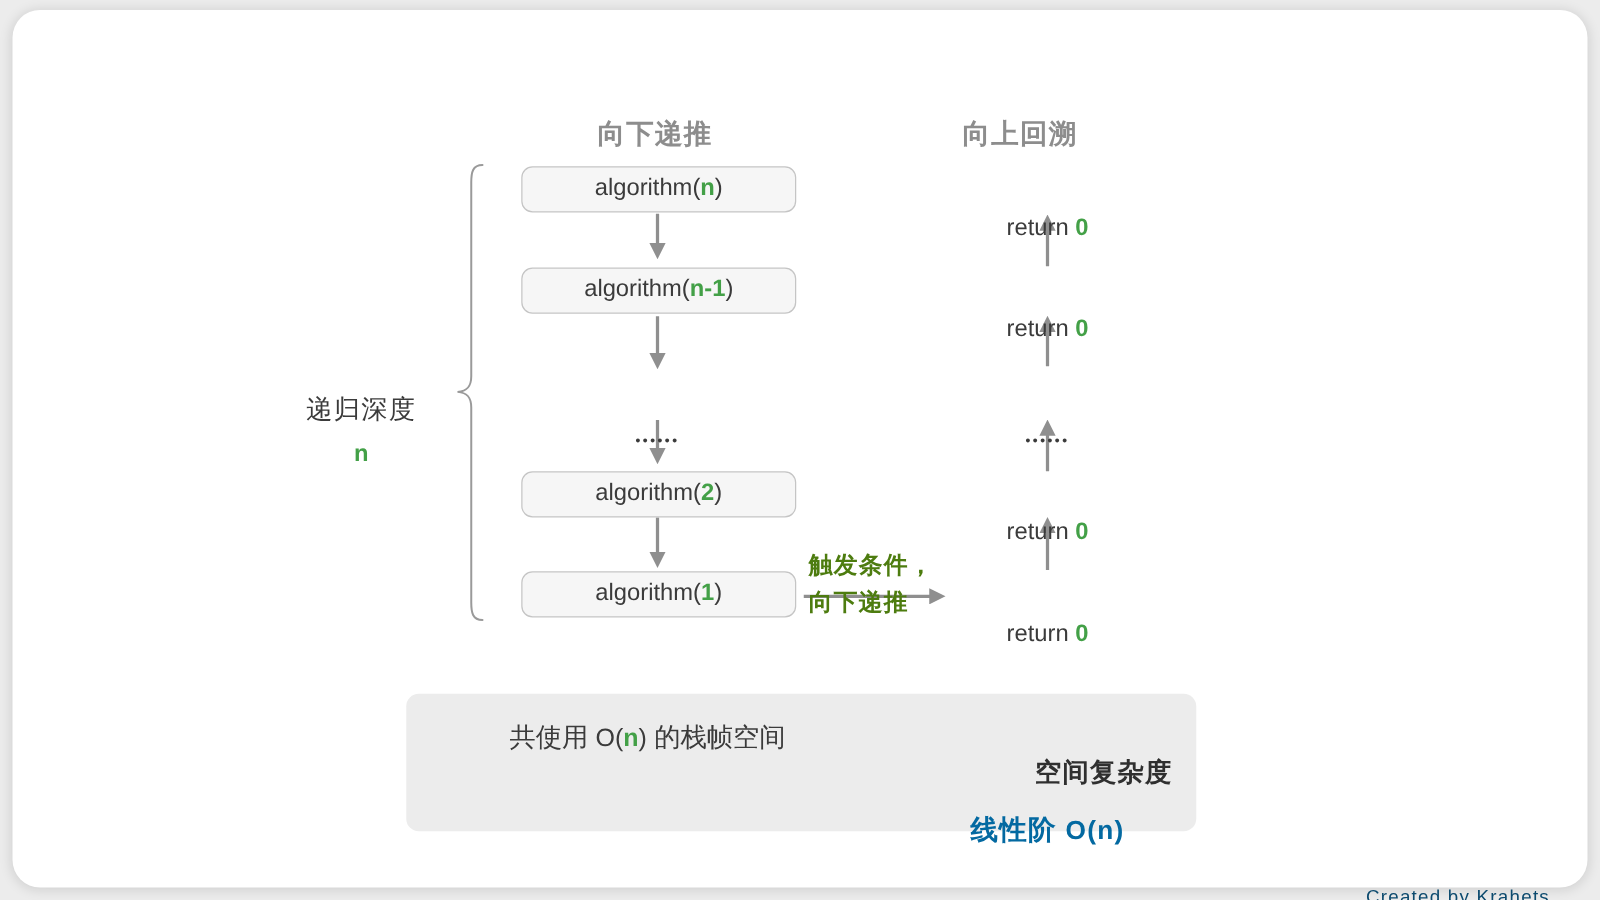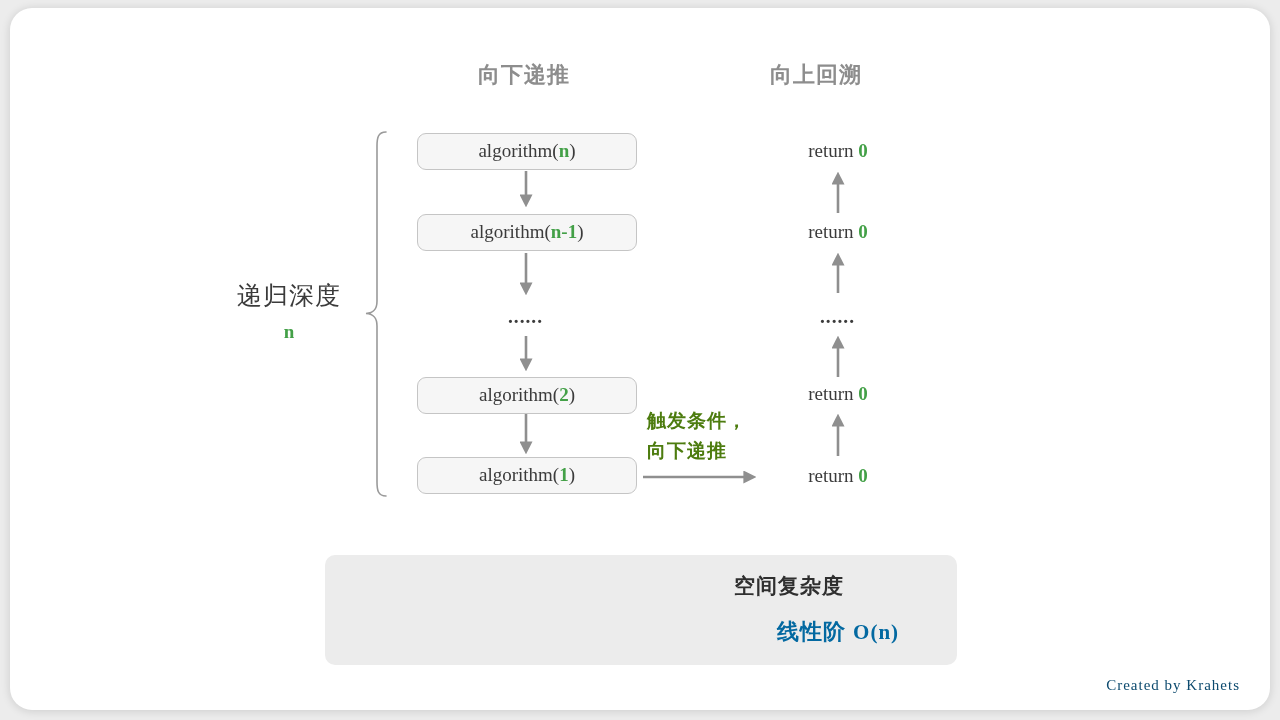--- a/index.html
+++ b/index.html
@@ -8,42 +8,42 @@
     background:#ececec;
     font-family:"Liberation Sans", sans-serif;
     position:relative;
     overflow:hidden;
   }
   .card {
     position:absolute; left:10px; top:8px; width:1260px; height:702px;
     background:#ffffff; border-radius:22px;
     box-shadow:0 1px 10px rgba(0,0,0,0.14);
   }
-  .abs { position:absolute; }
+  .abs { position:absolute;margin-top:32px; }
   .cx { transform:translateX(-50%); }
   .cxy { transform:translate(-50%,-50%); }
-  .mono { font-family:Liberation Serif, serif; }
+  .mono { font-family:Liberation Sans, sans-serif; }
   .dark { color:#3b3b3b; }
   .green { color:#43a047; }
   .blue { color:#0369a1; }
   .b { font-weight:700; }
 
   .col-header { font-size:22px; font-weight:700; color:#8d8d8d; letter-spacing:1px; }
 
   .stack-box {
     position:absolute; left:417px; width:220px; height:37px;
     background:#f6f6f6; border:1.6px solid #c5c5c5; border-radius:9px;
     text-align:center; line-height:34px;
     font-size:19px;
   }
   .return-row { font-size:19px; white-space:pre;text-align:center; }
 
   .dots { font-size:11px; font-weight:700; letter-spacing:2px; color:#3b3b3b; white-space:nowrap; }
 
-  .depth-label { font-size:25px; color:#3b3b3b; letter-spacing:1px; }
+  .depth-label { font-size:21px; color:#3b3b3b; letter-spacing:1px; }
   .depth-var { font-size:19px; font-weight:700; }
 
   .trigger-note { font-size:19px; font-weight:700; color:#4d7c0f; line-height:30px; letter-spacing:1px; }
 
   .summary-box {
     position:absolute; left:325px; top:555px; width:632px; height:110px;
     background:#ececec; border-radius:10px;
   }
   .sum-left { position:absolute; left:338px; top:571px; width:360px; text-align:center;
               font-size:21px; line-height:40px; color:#3b3b3b; }
@@ -104,17 +104,18 @@
 <div class="abs cxy depth-label" style="left:289px; top:295px;">递归深度</div>
 <div class="abs cxy mono green depth-var" style="left:289px; top:332px;">n</div>
 
 <div class="abs trigger-note" style="left:647px; top:406px;">
   <div>触发条件，</div>
   <div>向下递推</div>
 </div>
 
 <div class="summary-box"></div>
 <div class="sum-left">
+  <div><span>共使用 </span><span class="mono dark">O(</span><span class="mono green b">n</span><span class="mono dark">)</span><span> 的栈帧空间</span></div>
 </div>
-<div class="abs cx result-title" style="left:789px; top:572px;">空间复杂度</div>
+<div class="abs cx result-title" style="left:883px; top:572px;">空间复杂度</div>
 <div class="abs cx result-line blue" style="left:838px; top:617px;"><span>线性阶 </span><span class="mono b">O(</span><span class="mono b">n</span><span class="mono b">)</span></div>
 
 <div class="abs mono credit" style="right:40px; top:677px;">Created by Krahets</div>
 
 </body></html>

